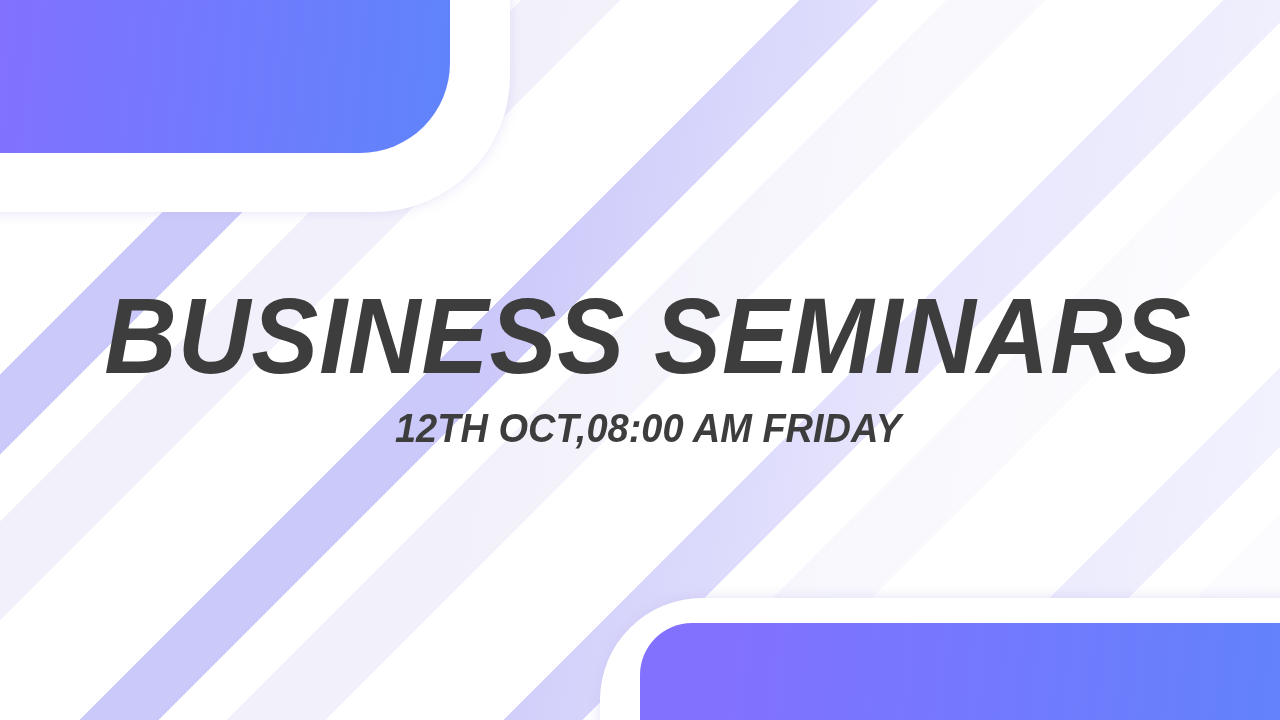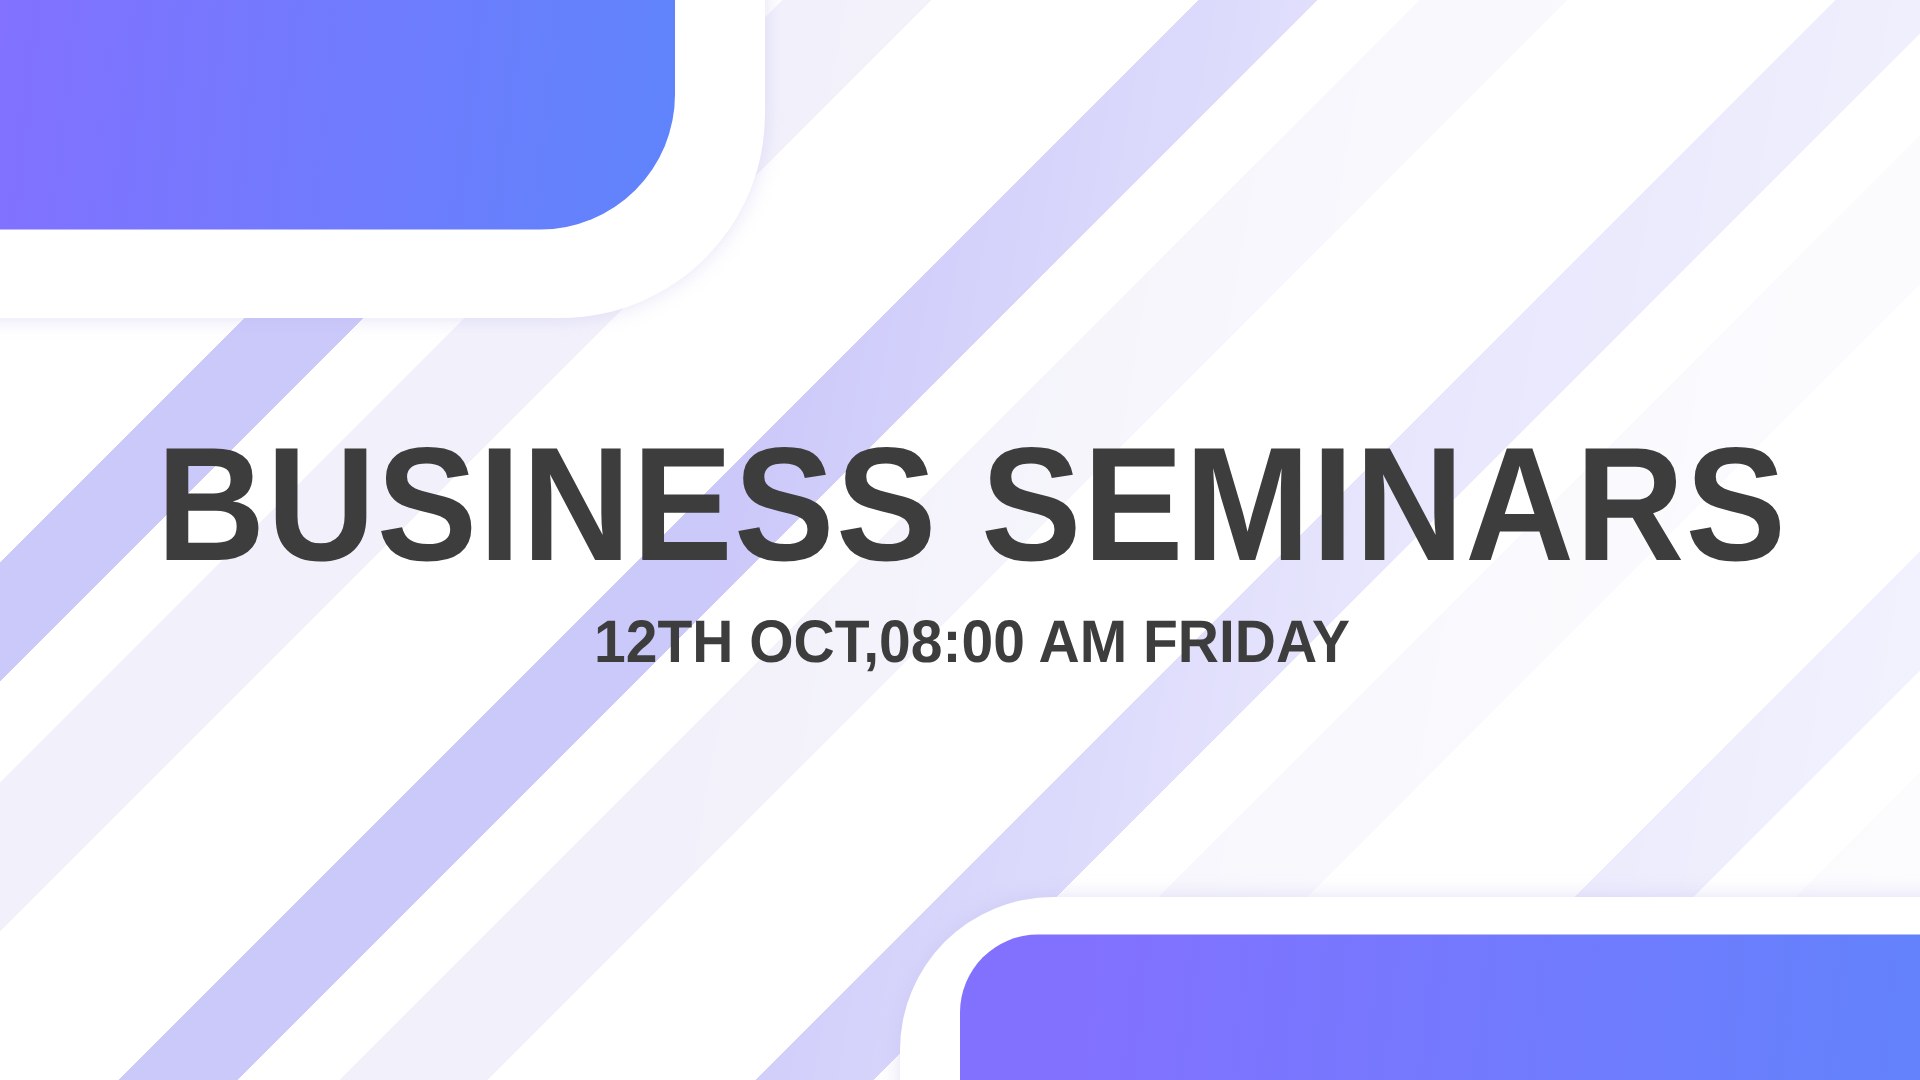--- a/index.html
+++ b/index.html
@@ -130,20 +130,21 @@
     border-top-left-radius: 52px;
   }
 
   
   .content {
     position: absolute;
     left: 16px;
     right: 0;
     top: 282px;
     text-align: center;
+    font-style: italic;
   }
 
   .headline {
     margin: 0;
     font-family: "Liberation Sans Narrow", "Liberation Sans", sans-serif;
     font-weight: bold;
     font-size: 108px;
     line-height: 1.0;
     letter-spacing: 1px;
     color: #3d3d3d;

